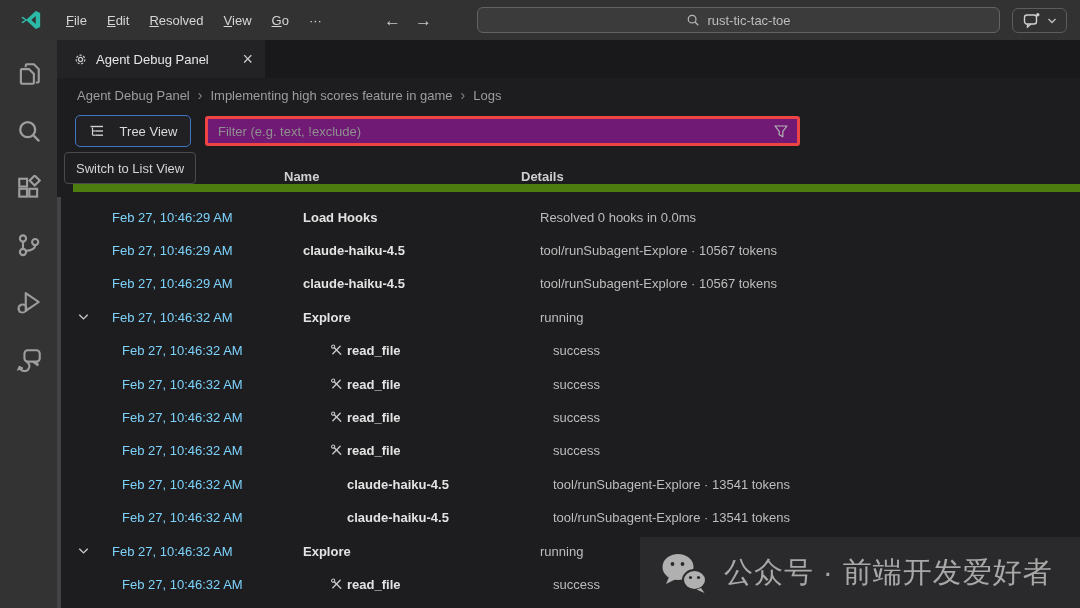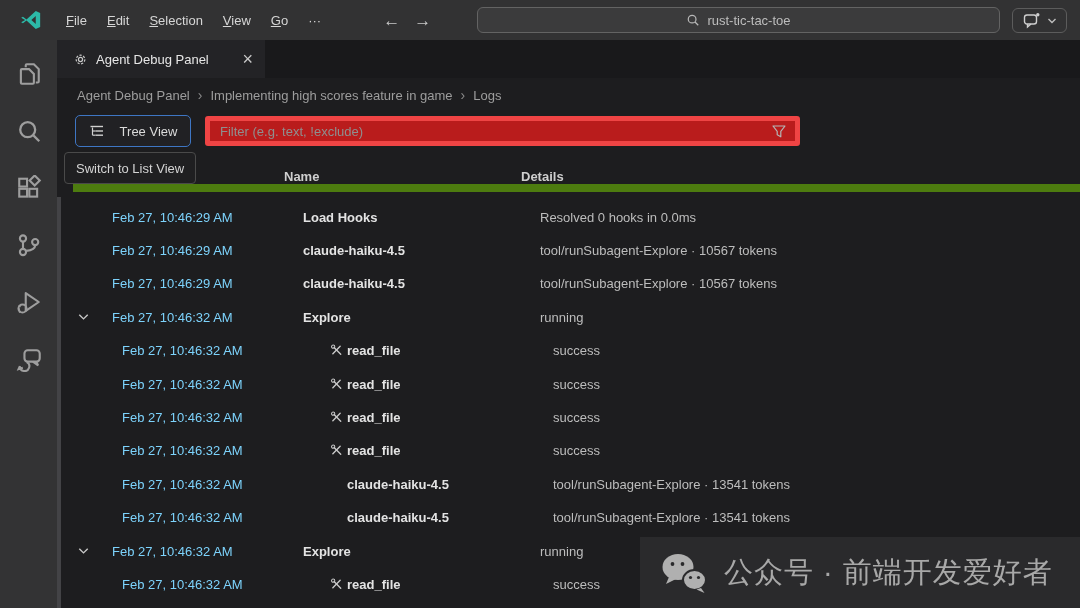--- a/index.html
+++ b/index.html
@@ -42,21 +42,21 @@
   .breadcrumbs { position:absolute; left:0; top:38px; height:34px; display:flex;
                  align-items:center; padding-left:20px; gap:8px; color:#9d9d9d; font-size:13px; }
   .crumb-sep { color:#8a8a8a; font-size:14px; }
 
   
   .view-toggle { position:absolute; left:18px; top:75px; width:116px; height:32px;
                  background:#212124; border:1px solid #3e76c4; border-radius:5px;
                  display:flex; align-items:center; justify-content:center; gap:15px;
                  color:#dadada; font-size:13px; }
   .filter-box { position:absolute; left:148px; top:76px; width:595px; height:30px;
-                background:#b91c1c; border:5px solid #ef4444; border-radius:3px;
+                background:#701a75; border:3px solid #ef4444; border-radius:3px;
                 display:flex; align-items:center; padding:0 8px 0 10px; }
   .filter-box input { flex:1; background:transparent; border:none; outline:none;
                       color:#c8c8c8; font-size:13px; font-family:inherit; }
   .filter-box input::placeholder { color:#8f8f8f; opacity:1; }
   .tooltip { position:absolute; left:7px; top:112px; height:28px; padding:15px 11px;
              background:#1f1f21; border:1px solid #4a4a4a; border-radius:4px;
              display:flex; align-items:center; color:#d4d4d4; font-size:13px;
              white-space:nowrap; z-index:5; }
 
   
@@ -86,21 +86,21 @@
 <body>
 
 <div class="titlebar">
   <svg class="logo" viewBox="0 0 24 24">
     <path d="M17.2 2.2 L22 4.4 V19.6 L17.2 21.8 L7.1 12.6 3.2 15.6 1.3 14.5 5.6 12 1.3 9.5 3.2 8.4 7.1 11.4 Z" fill="#2cb9a8"></path>
     <path d="M17.2 7.6 L12.4 12 L17.2 16.4 Z" fill="#323233"></path>
   </svg>
   <div class="menus">
     <span class="menu-item">File</span>
     <span class="menu-item">Edit</span>
-    <span class="menu-item">Selection</span>
+    <span class="menu-item">Resolved</span>
     <span class="menu-item">View</span>
     <span class="menu-item">Go</span>
     <span class="menu-item more">···</span>
   </div>
   <div class="nav-arrows">
     <span class="nav-arrow">←</span>
     <span class="nav-arrow">→</span>
   </div>
   <div class="command-center">
     <svg width="14" height="14" viewBox="0 0 16 16">

